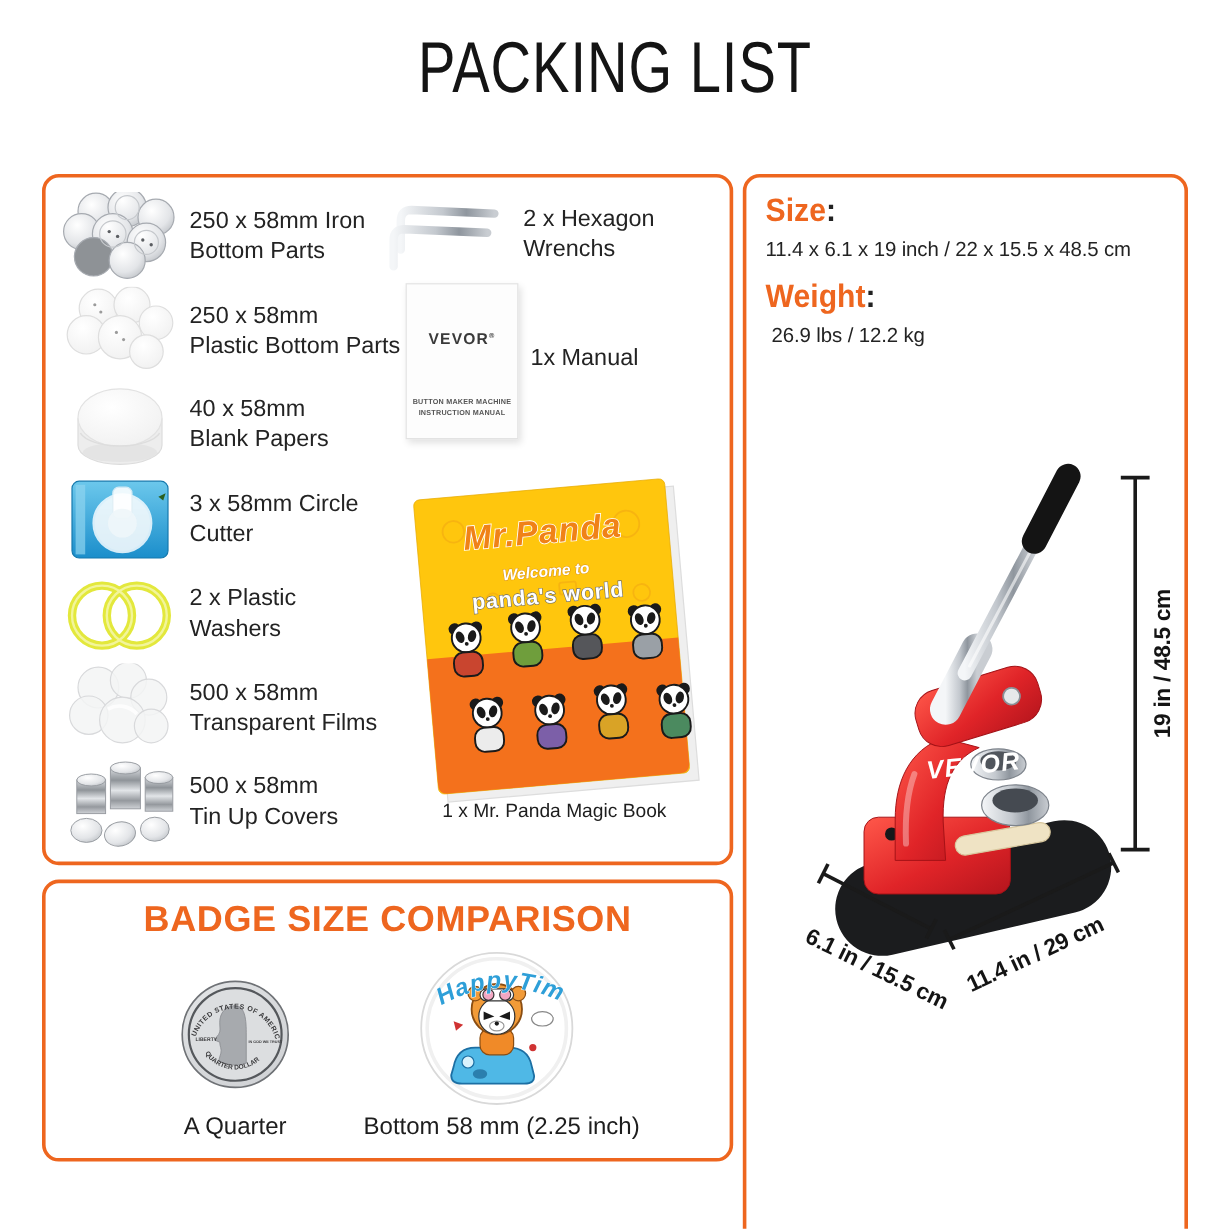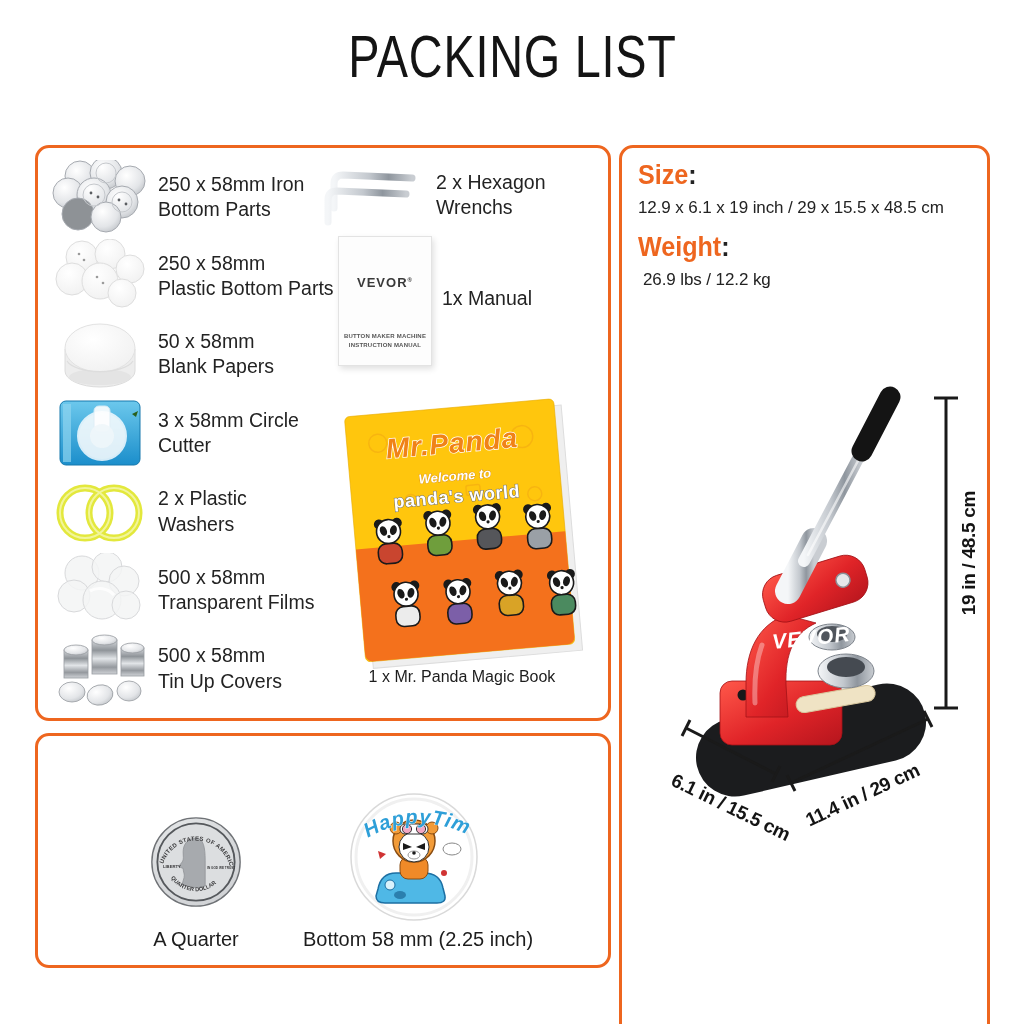--- a/index.html
+++ b/index.html
@@ -135,21 +135,21 @@
 Plastic Bottom Parts</div>
     </div>
 
     <div class="p-item">
       <svg class="p-icon" viewBox="0 0 102 74">
         <path d="M15,32 L15,54 A35,16 0 0 0 85,54 L85,32 Z" fill="#ededed" stroke="#dcdcdc"></path>
         <ellipse cx="50" cy="60" rx="31" ry="8" fill="#e4e4e4"></ellipse>
         <ellipse cx="50" cy="31" rx="35" ry="24" fill="url(#g-white)" stroke="#e2e2e2"></ellipse>
         <path d="M17,44 A34,14 0 0 0 83,44" fill="none" stroke="#dddddd" stroke-width="1.2"></path>
       </svg>
-      <div class="p-label">50 x 58mm
+      <div class="p-label">40 x 58mm
 Blank Papers</div>
     </div>
 
     <div class="p-item">
       <svg class="p-icon" viewBox="0 0 102 74">
         <rect x="10" y="5" width="80" height="64" rx="6" fill="url(#g-blue)" stroke="#1679ad"></rect>
         <rect x="13" y="8" width="8" height="58" fill="#8fd4ef" opacity=".7"></rect>
         <circle cx="52" cy="40" r="24" fill="#ffffff" opacity=".85" stroke="#f4fbff" stroke-width="2"></circle>
         <rect x="44" y="10" width="16" height="26" rx="5" fill="#ffffff" opacity=".9" stroke="#dfeef6"></rect>
         <circle cx="52" cy="40" r="12" fill="#eef6fa" opacity=".9"></circle>
@@ -243,20 +243,21 @@
         <use href="#sym-panda" x="102" y="178" width="42" height="52" color="#7C5FA8"></use>
         <use href="#sym-panda" x="154" y="174" width="42" height="52" color="#D9A326"></use>
         <use href="#sym-panda" x="206" y="178" width="42" height="52" color="#4B8A5F"></use>
       </g>
     </g>
   </svg>
   <div class="abs cap" style="left:288px;top:520px;width:272px;font-size:16px">1 x Mr. Panda Magic Book</div>
 </div>
 
 <div id="panel-badge" class="panel">
+  <div class="abs badge-title">BADGE SIZE COMPARISON</div>
 
   <svg class="abs" style="left:112px;top:80px" width="92" height="92" viewBox="0 0 100 100">
     <defs>
       <path id="coin-top" d="M13,56 A38,38 0 0 1 87,56"></path>
       <path id="coin-bot" d="M19,60 A33,33 0 0 0 81,60"></path>
       <radialGradient id="g-coin" cx=".4" cy=".35" r=".9">
         <stop offset="0" stop-color="#eceeef"></stop>
           <stop offset=".8" stop-color="#cfd1d4"></stop>
           <stop offset="1" stop-color="#8e9094"></stop>
       </radialGradient>
@@ -303,21 +304,21 @@
       <textPath href="#happy-arc" startOffset="2">HappyTime</textPath>
     </text>
   </svg>
   <div class="abs cap" style="left:255px;top:192px;width:250px">Bottom 58 mm (2.25 inch)</div>
 </div>
 
 <div id="panel-size" class="panel">
   <div class="abs sp-head" style="left:16px;top:12px">
     <span>Size</span><span class="colon">:</span>
   </div>
-  <div class="abs sp-val" style="left:16px;top:50px">12.9 x 6.1 x 19 inch / 29 x 15.5 x 48.5 cm</div>
+  <div class="abs sp-val" style="left:16px;top:50px">11.4 x 6.1 x 19 inch / 22 x 15.5 x 48.5 cm</div>
   <div class="abs sp-head" style="left:16px;top:84px">
     <span>Weight</span><span class="colon">:</span>
   </div>
   <div class="abs sp-val" style="left:21px;top:122px">26.9 lbs / 12.2 kg</div>
 
   <svg class="abs" style="left:14px;top:235px" width="345" height="460" viewBox="0 0 345 460">
 
     <rect x="58" y="318" width="234" height="78" rx="39" fill="#1b1c1e" transform="rotate(-13 175 357)"></rect>
 
     <rect x="84" y="298" width="122" height="64" rx="12" fill="url(#g-red)" stroke="#a31116" stroke-width=".8"></rect>

